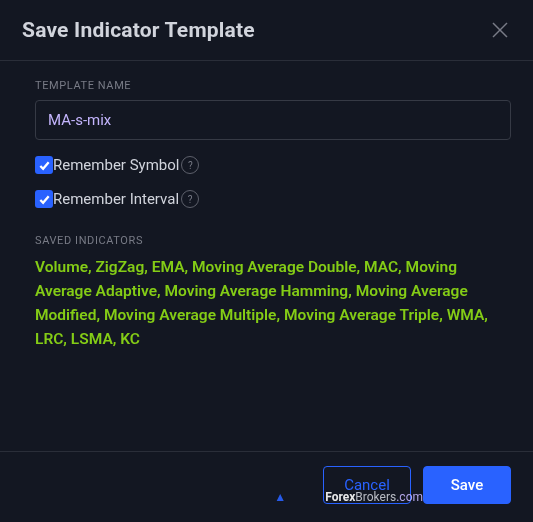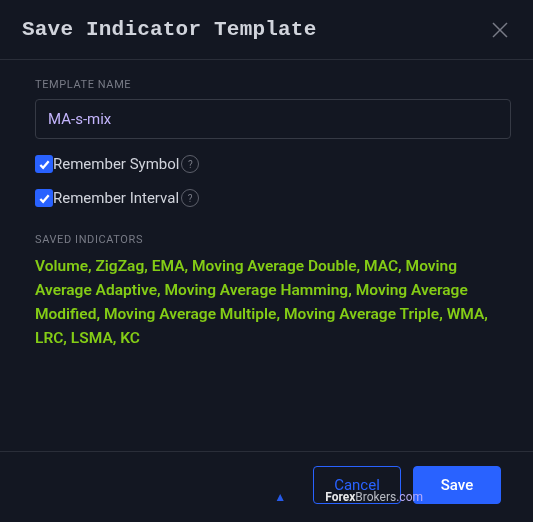--- a/index.html
+++ b/index.html
@@ -26,21 +26,20 @@
     justify-content: space-between;
     padding: 18px 22px 18px 22px;
     border-bottom: 1px solid #2a2e39;
   }
   .header h1 {
     margin: 0;
     font-size: 21px;
     font-weight: 700;
     color: #d1d4dc;
     letter-spacing: 0.2px;
-    font-family: Liberation Mono, monospace;
   }
   .close-btn {
     width: 22px;
     height: 22px;
     color: #787b86;
     cursor: pointer;
     display: flex;
     align-items: center;
     justify-content: center;
   }
@@ -119,21 +118,21 @@
   }
   .saved-list {
     font-size: 15.5px;
     color: #84cc16;
     font-weight: 600;
     line-height: 1.55;
     margin-top: 8px;
   }
   .footer {
     border-top: 1px solid #2a2e39;
-    padding: 14px 32px 18px 22px;
+    padding: 14px 22px 18px 22px;
     display: flex;
     justify-content: flex-end;
     gap: 12px;
   }
   .btn {
     min-width: 88px;
     padding: 9px 18px;
     font-size: 15px;
     border-radius: 4px;
     cursor: pointer;

